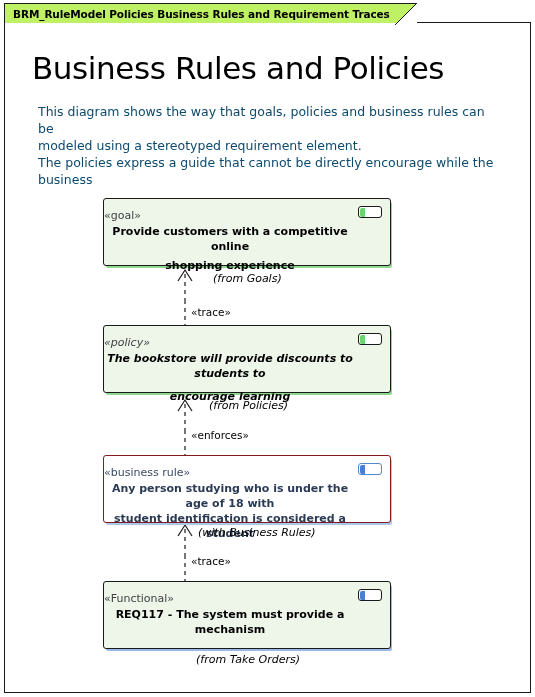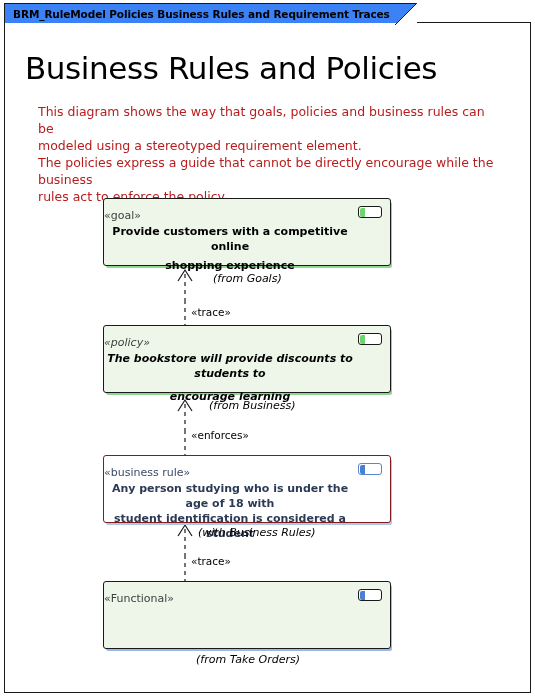--- a/index.html
+++ b/index.html
@@ -19,21 +19,21 @@
     overflow: hidden;
   }
 
   
   .frame-tab {
     position: absolute;
     left: 4px;
     top: 3px;
     height: 20px;
     box-sizing: border-box;
-    background: #3b82f6;
+    background: #bef264;
     border: 1px solid #1a1a1a;
     border-bottom: none;
     padding: 0 26px 0 8px;
     display: flex;
     align-items: center;
     z-index: 4;
   }
   .frame-tab .tab-label {
     font-size: 10.5px;
     font-weight: bold;
@@ -59,36 +59,36 @@
     height: 671px;
     box-sizing: border-box;
     border: 1px solid #1a1a1a;
     background: #ffffff;
     z-index: 1;
   }
 
   
   .diagram-title {
     position: absolute;
-    left: 25px;
+    left: 32px;
     top: 50px;
     font-size: 31px;
     font-weight: normal;
     color: #000000;
     letter-spacing: -0.4px;
     z-index: 3;
   }
   .diagram-desc {
     position: absolute;
     left: 38px;
     top: 103px;
     width: 460px;
     font-size: 12.5px;
     line-height: 17px;
-    color: #b91c1c;
+    color: #0c4a6e;
     z-index: 3;
   }
   .diagram-desc div { white-space: pre-wrap; }
 
   
   .elem {
     position: absolute;
     box-sizing: border-box;
     left: 103px;
     width: 288px;
@@ -202,21 +202,20 @@
       </svg>
     </span>
   </div>
 
   <div class="diagram-title">Business Rules and Policies</div>
 
   <div class="diagram-desc">
     <div>This diagram shows the way that goals, policies and business rules can be</div>
     <div>modeled using a stereotyped requirement element.</div>
     <div>The policies express a guide that cannot be directly encourage while the business</div>
-    <div>rules act to enforce the policy.</div>
   </div>
 
   <svg class="connector">
 
     <line x1="185" y1="583" x2="185" y2="557" stroke="#1a1a1a" stroke-width="1.2" stroke-dasharray="4,4"></line>
     <polyline points="178,536 185,525 192,536" stroke="#1a1a1a" stroke-width="1.2" fill="none"></polyline>
     <line x1="185" y1="557" x2="185" y2="528" stroke="#1a1a1a" stroke-width="1.2" stroke-dasharray="4,4"></line>
 
     <line x1="185" y1="458" x2="185" y2="432" stroke="#1a1a1a" stroke-width="1.2" stroke-dasharray="4,4"></line>
     <polyline points="178,411 185,400 192,411" stroke="#1a1a1a" stroke-width="1.2" fill="none"></polyline>
@@ -240,37 +239,38 @@
   <div class="conn-label" style="left:191px; top:306px;">«trace»</div>
 
   <div class="elem green shadow-green" style="top:325px;font-style:italic;">
     <span class="elem-icon dark">
       <span class="fill green"></span>
     </span>
     <span class="stereo">«policy»</span>
     <span class="name">The bookstore will provide discounts to students to</span>
     <span class="name" style="margin-top:8px">encourage learning</span>
   </div>
-  <div class="from-label" style="left:209px; top:399px;">(from Business)</div>
+  <div class="from-label" style="left:209px; top:399px;">(from Policies)</div>
 
   <div class="conn-label" style="left:191px; top:429px;">«enforces»</div>
 
   <div class="elem white" style="top:455px;">
     <span class="elem-icon blue">
       <span class="fill blue"></span>
     </span>
     <span class="stereo">«business rule»</span>
     <span class="name">Any person studying who is under the age of 18 with</span>
     <span class="name" style="margin-top:0">student identification is considered a student</span>
   </div>
   <div class="from-label" style="left:198px; top:526px;">(with Business Rules)</div>
 
   <div class="conn-label" style="left:191px; top:555px;">«trace»</div>
 
   <div class="elem green shadow-blue" style="top:581px;">
     <span class="elem-icon dark">
       <span class="fill blue"></span>
     </span>
     <span class="stereo">«Functional»</span>
+    <span class="name">REQ117 - The system must provide a mechanism</span>
   </div>
   <div class="from-label" style="left:196px; top:653px;">(from Take Orders)</div>
 
 </div>
 
 </body></html>

